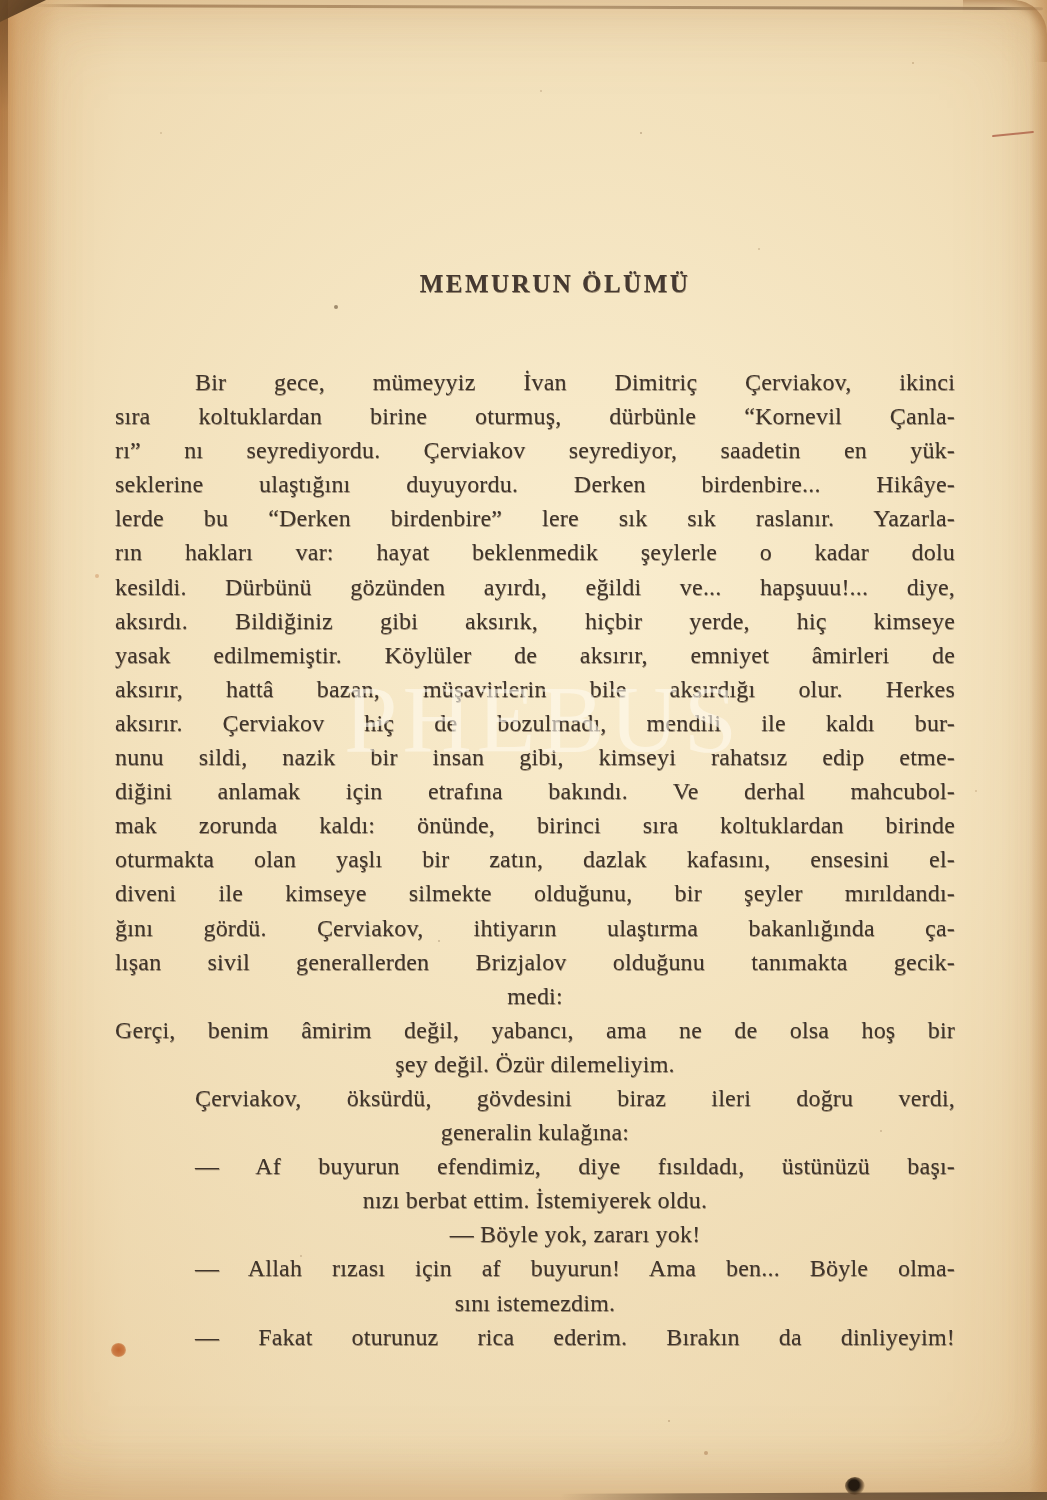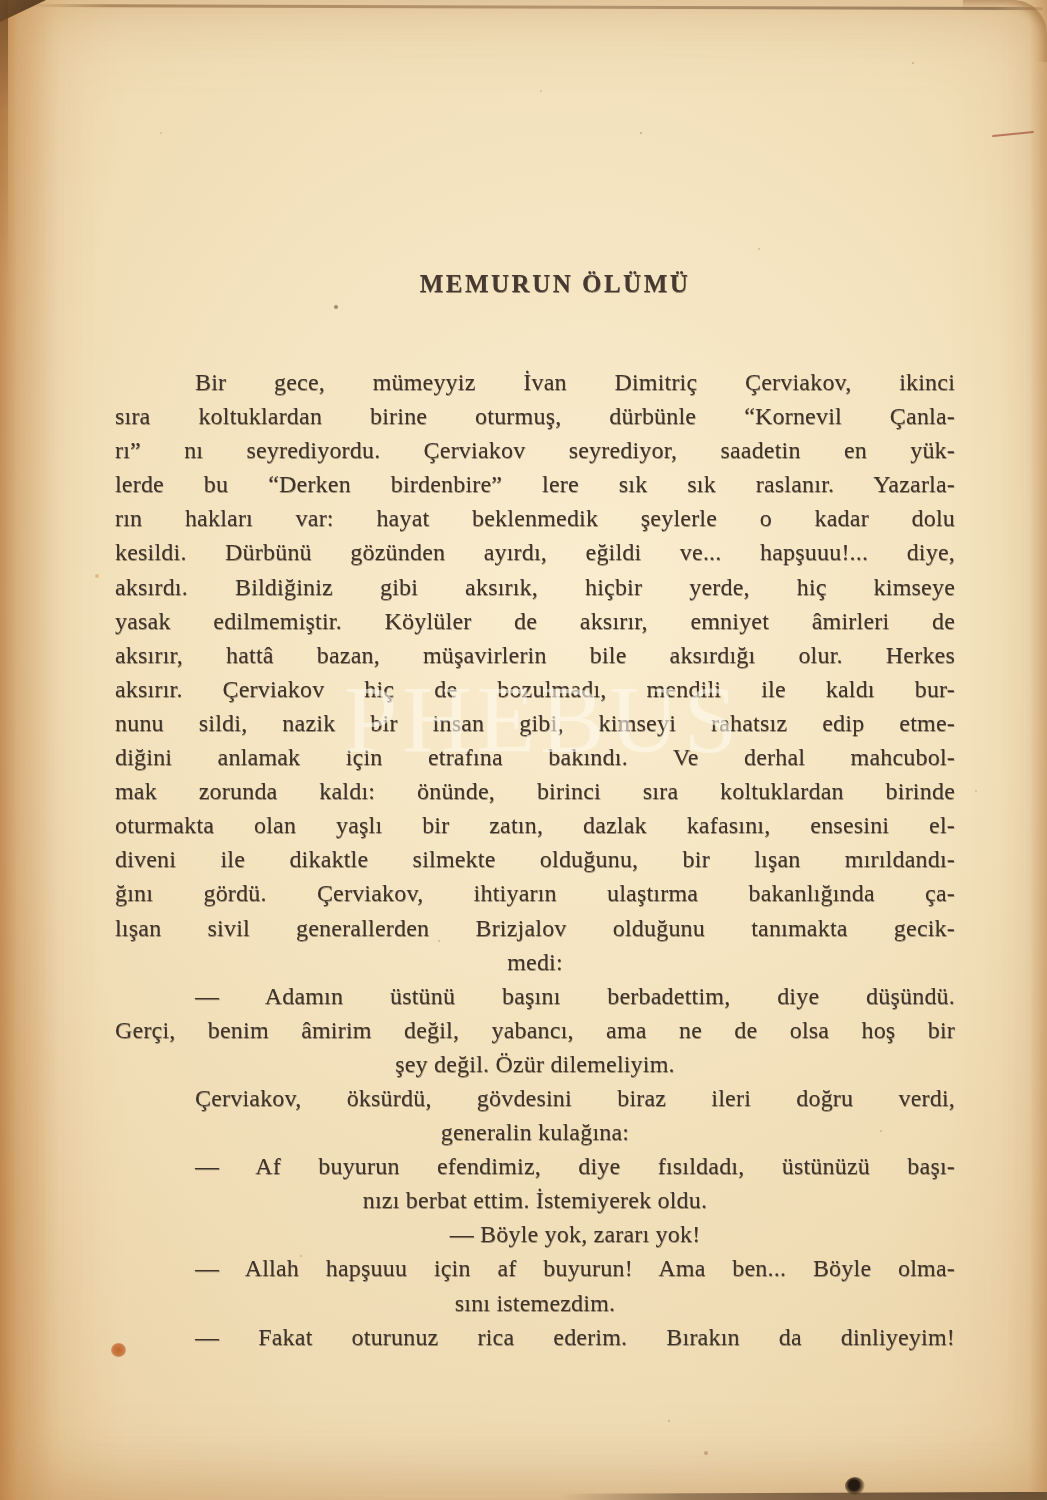--- a/index.html
+++ b/index.html
@@ -161,43 +161,43 @@
   <div class="layer scratch"></div>
   <div class="layer margin-dot"></div>
   <div class="layer ink-spot"></div>
 
   <h1 class="page-title">MEMURUN ÖLÜMÜ</h1>
 
   <div class="page-text">
       <div class="line ind just">Bir gece, mümeyyiz İvan Dimitriç Çerviakov, ikinci</div>
       <div class="line just">sıra koltuklardan birine oturmuş, dürbünle “Kornevil Çanla-</div>
       <div class="line just">rı” nı seyrediyordu. Çerviakov seyrediyor, saadetin en yük-</div>
+      <div class="line just">seklerine ulaştığını duyuyordu. Derken birdenbire... Hikâye-</div>
       <div class="line just">lerde bu “Derken birdenbire” lere sık sık raslanır. Yazarla-</div>
       <div class="line just">rın hakları var: hayat beklenmedik şeylerle o kadar dolu</div>
       <div class="line just">kesildi. Dürbünü gözünden ayırdı, eğildi ve... hapşuuu!... diye,</div>
       <div class="line just">aksırdı. Bildiğiniz gibi aksırık, hiçbir yerde, hiç kimseye</div>
       <div class="line just">yasak edilmemiştir. Köylüler de aksırır, emniyet âmirleri de</div>
       <div class="line just">aksırır, hattâ bazan, müşavirlerin bile aksırdığı olur. Herkes</div>
       <div class="line just">aksırır. Çerviakov hiç de bozulmadı, mendili ile kaldı bur-</div>
       <div class="line just">nunu sildi, nazik bir insan gibi, kimseyi rahatsız edip etme-</div>
       <div class="line just">diğini anlamak için etrafına bakındı. Ve derhal mahcubol-</div>
       <div class="line just">mak zorunda kaldı: önünde, birinci sıra koltuklardan birinde</div>
       <div class="line just">oturmakta olan yaşlı bir zatın, dazlak kafasını, ensesini el-</div>
-      <div class="line just">diveni ile dikaktle silmekte olduğunu, bir lışan mırıldandı-</div>
+      <div class="line just">diveni ile kimseye silmekte olduğunu, bir şeyler mırıldandı-</div>
       <div class="line just">ğını gördü. Çerviakov, ihtiyarın ulaştırma bakanlığında ça-</div>
       <div class="line just">lışan sivil generallerden Brizjalov olduğunu tanımakta gecik-</div>
       <div class="line">medi:</div>
-      <div class="line ind just">— Adamın üstünü başını berbadettim, diye düşündü.</div>
       <div class="line just">Gerçi, benim âmirim değil, yabancı, ama ne de olsa hoş bir</div>
       <div class="line">şey değil. Özür dilemeliyim.</div>
       <div class="line ind just">Çerviakov, öksürdü, gövdesini biraz ileri doğru verdi,</div>
       <div class="line">generalin kulağına:</div>
       <div class="line ind just">— Af buyurun efendimiz, diye fısıldadı, üstünüzü başı-</div>
       <div class="line">nızı berbat ettim. İstemiyerek oldu.</div>
       <div class="line ind">— Böyle yok, zararı yok!</div>
-      <div class="line ind just">— Allah hapşuuu için af buyurun! Ama ben... Böyle olma-</div>
+      <div class="line ind just">— Allah rızası için af buyurun! Ama ben... Böyle olma-</div>
       <div class="line">sını istemezdim.</div>
       <div class="line ind just">— Fakat oturunuz rica ederim. Bırakın da dinliyeyim!</div>
     </div>
 
   <div class="watermark">PHEBUS</div>
 
 </div>
 
 </body></html>

